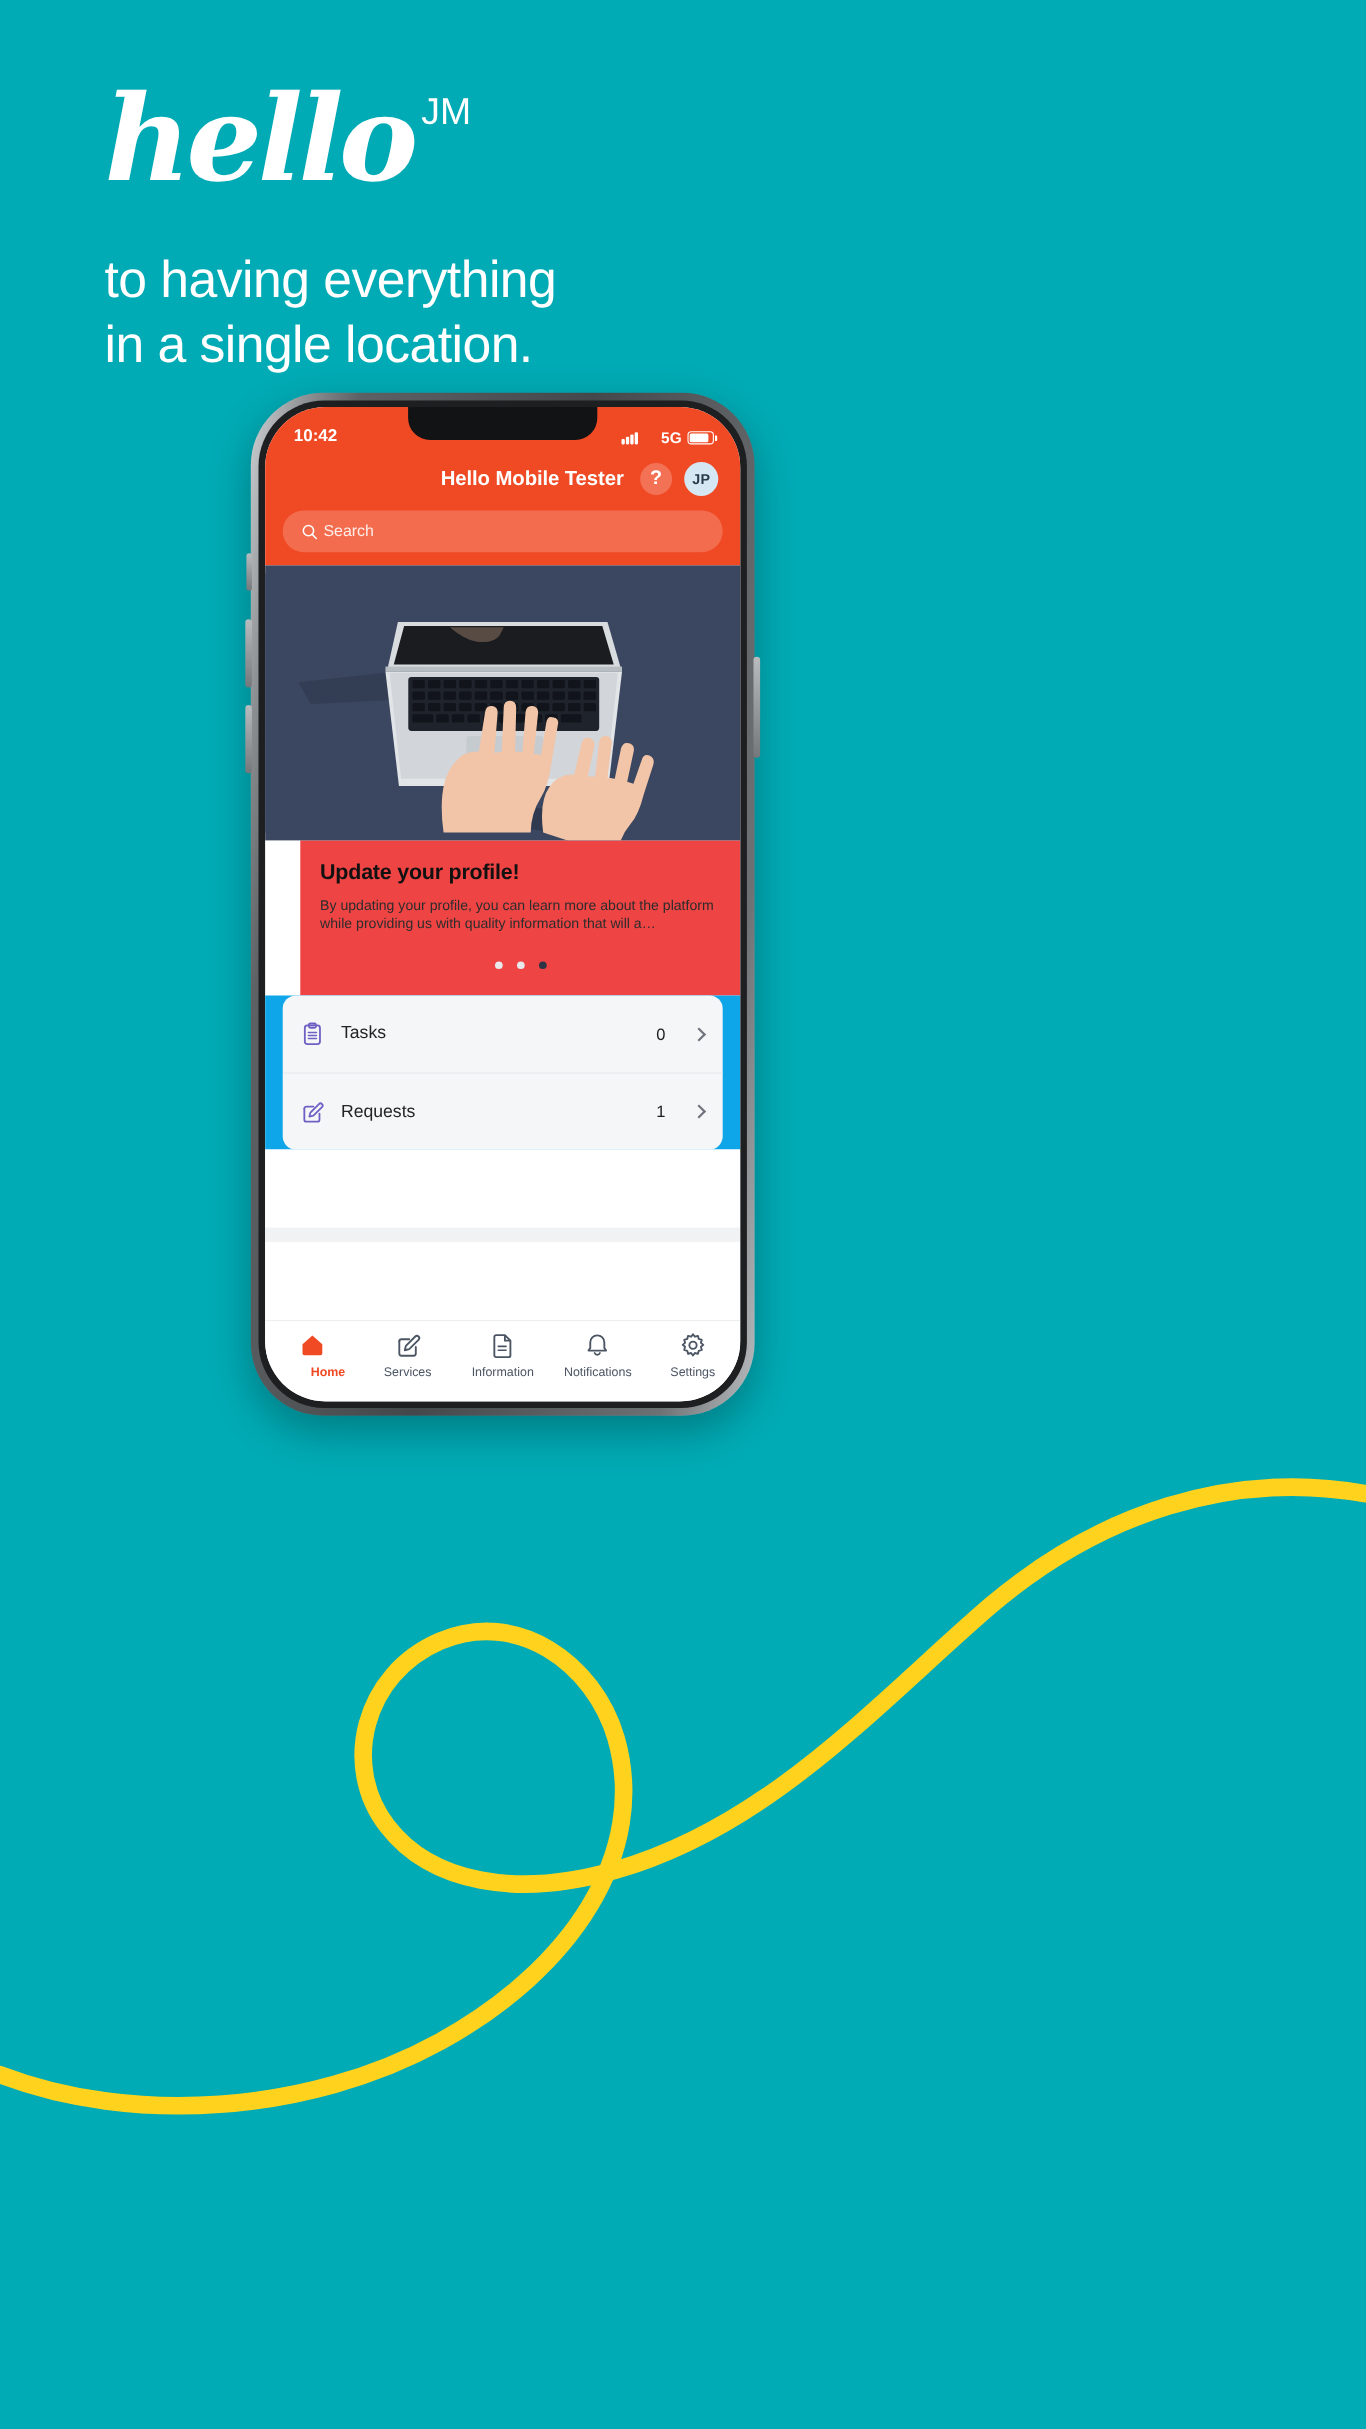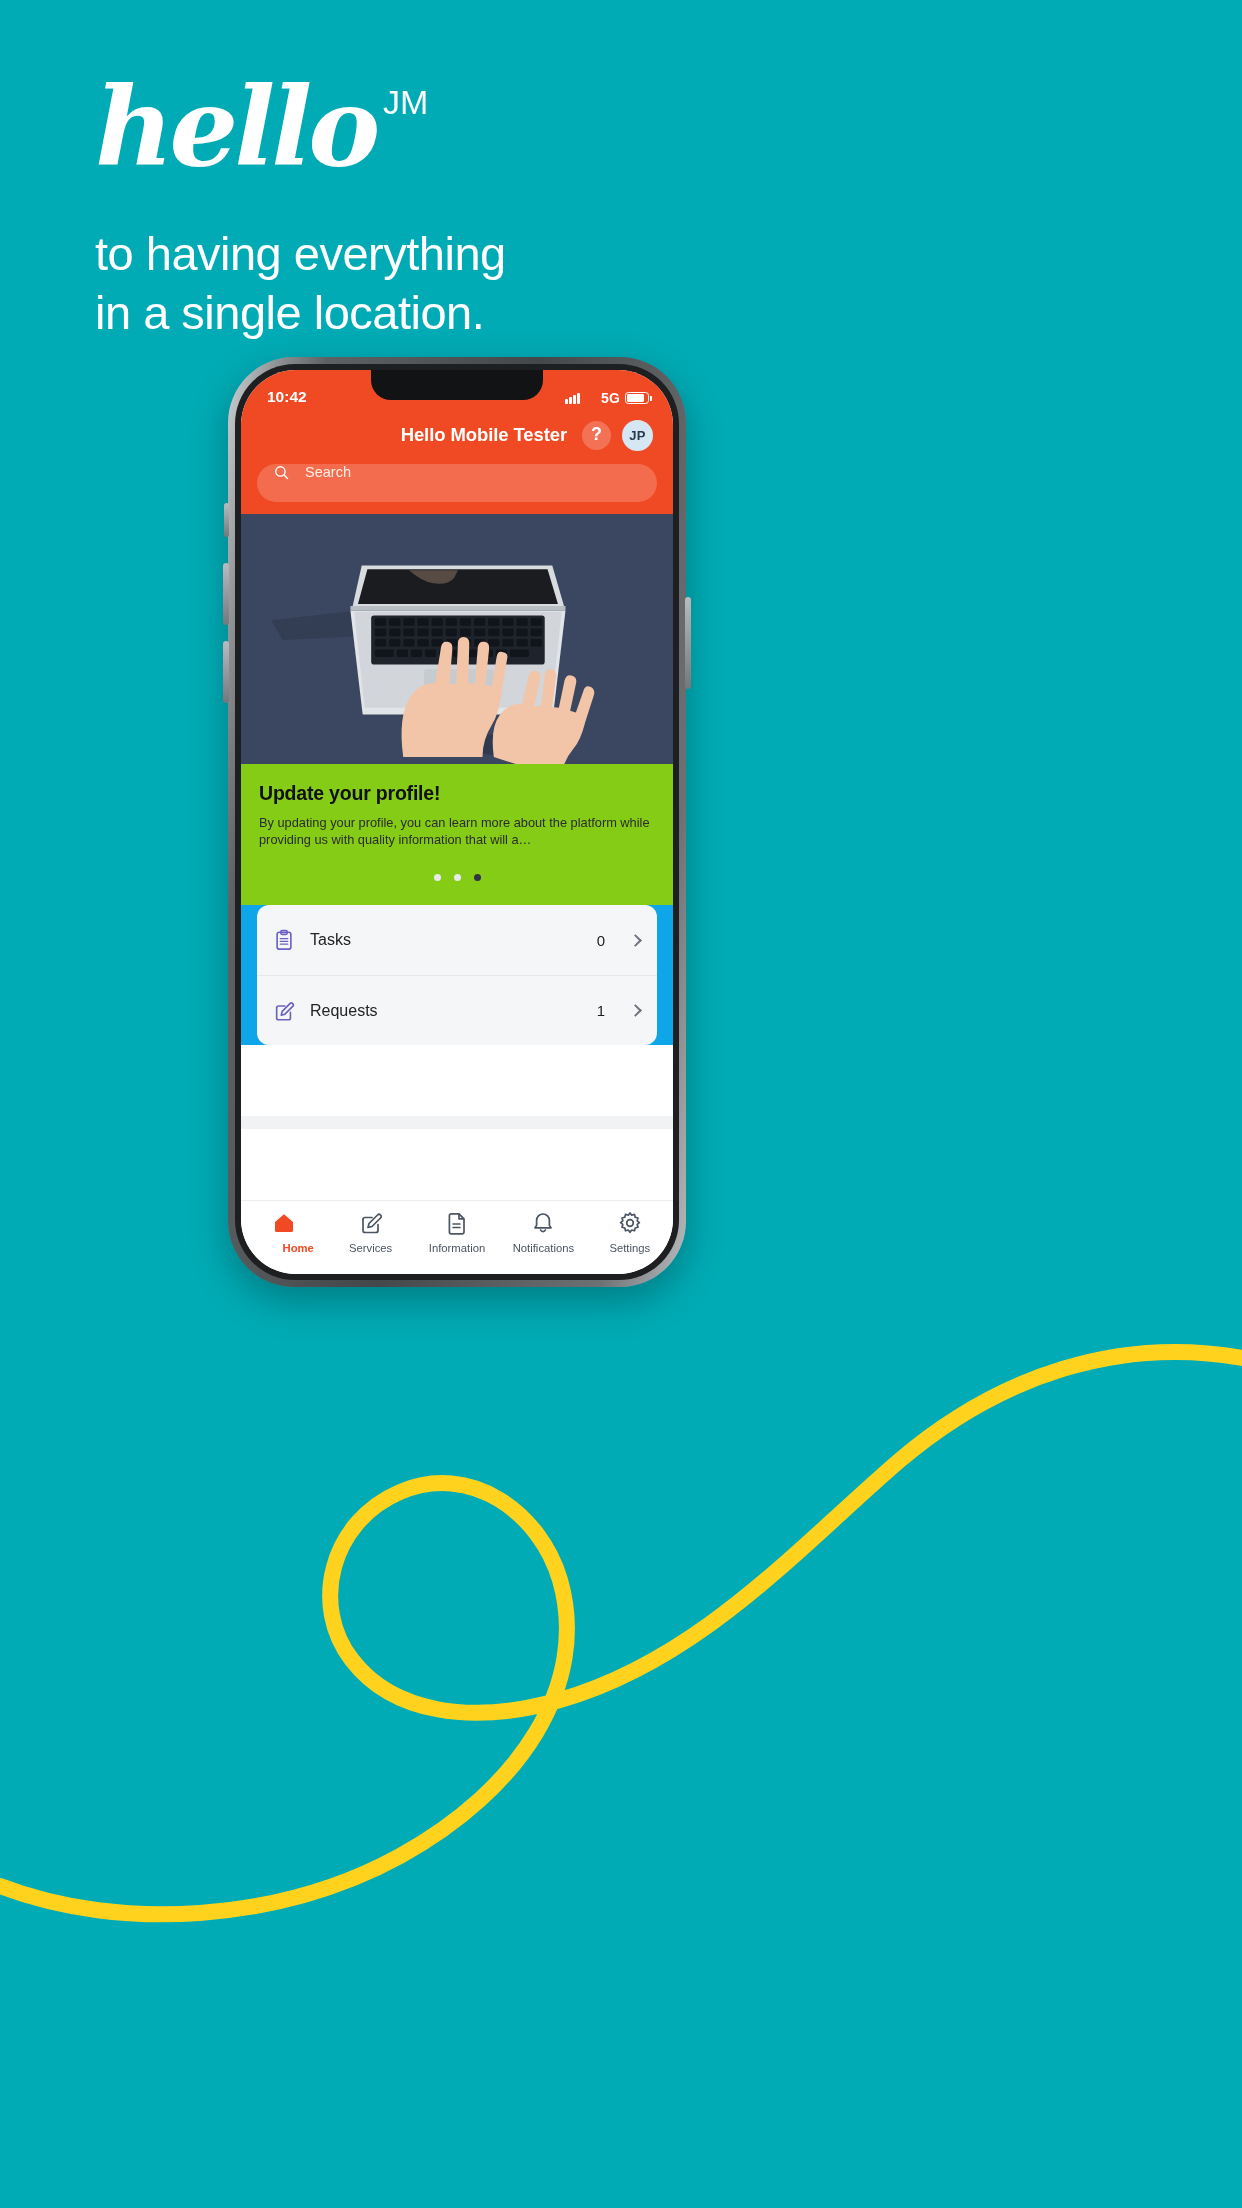--- a/index.html
+++ b/index.html
@@ -153,42 +153,43 @@
     background:#d5e7f2; color:#2b3a4a;
     font-size:13px; font-weight:700;
     display:flex; align-items:center; justify-content:center;
     letter-spacing:.3px;
   }
 
   .searchbar {
     margin:12px 16px 0 16px;
     height:38px; border-radius:19px;
     background:rgba(255,255,255,.19);
-    display:flex; align-items:flex-start; gap:15px;
+    display:flex; align-items:center; gap:4px;
     padding:0 16px;
   }
   .search-ph {
     color:rgba(255,255,255,.88); font-size:14.5px;
   }
 
   
   .hero {
     position:relative;
     flex:0 0 auto;
     height:250px;
     background:#3b4760;
     overflow:hidden;
   }
   .hero svg { display:block; width:100%; height:100%; }
 
   
   .card {
-    background:#84cc16;
+    background:#ef4444;
     padding:18px 18px 0 18px;
     flex:0 0 auto;
+    margin-left:32px;
   }
   .card h2 {
     font-size:19.5px; font-weight:700; color:#111;
     letter-spacing:-0.2px;
   }
   .card p {
     margin-top:9px;
     font-size:12.8px; line-height:17px; color:#2c2c2c;
   }
   .dots {

